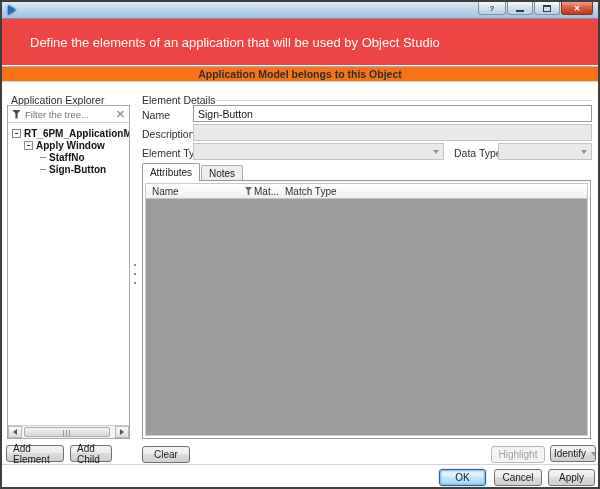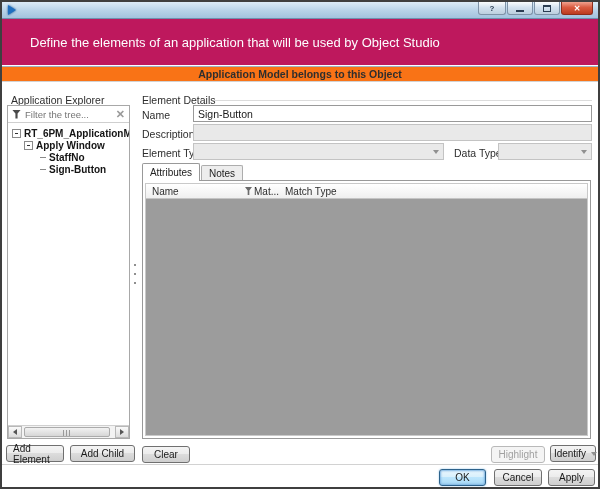--- a/index.html
+++ b/index.html
@@ -29,21 +29,21 @@
   .wbtn-close {
     width:32px; border-color:#8c2e1d;
     background:linear-gradient(#f0a28f, #d95b40 45%, #bc3a1f);
     color:#fff;
   }
   .min-bar { width:8px; height:2px; background:#2b3d52; margin-top:5px; }
   .max-box { width:8px; height:7px; border:1px solid #2b3d52; border-top-width:2px; }
   
   .banner {
     position:absolute; left:0; top:17px; right:0; height:46px;
-    background:#be185d; display:flex; align-items:center; padding-left:28px;
+    background:#ef4444; display:flex; align-items:center; padding-left:28px;
   }
   .banner span { color:#fdfeff; font-size:13px; }
   
   .subheader {
     position:absolute; left:0; top:64px; right:0; height:16px;
     background:#f97316; border-top:1px solid #9fb3c6; border-bottom:1px solid #d2d2d2;
     display:flex; align-items:center; justify-content:center;font-weight:bold;
   }
   .subheader span { font-size:10.5px; color:#2e2e2e; }
   
@@ -232,21 +232,21 @@
           <span class="funnel"></span>
           <span>Mat...</span>
         </div>
         <div class="col-match">Match Type</div>
       </div>
       <div class="attr-body"></div>
     </div>
   </div>
 
   <div class="btn" style="left:4px; top:443px; width:58px;">Add Element</div>
-  <div class="btn" style="left:68px; top:443px; width:65px;">Add Child</div>
+  <div class="btn" style="left:68px; top:443px; width:42px;">Add Child</div>
   <div class="btn" style="left:140px; top:444px; width:48px;">Clear</div>
   <div class="btn btn-disabled" style="left:489px; top:444px; width:54px;">Highlight</div>
   <div class="btn split-btn" style="left:548px; top:443px; width:46px;">
     <span class="split-main">Identify</span>
     <span class="split-sep"></span>
     <span class="split-arrow">
         <span class="ddl-arrow"></span>
       </span>
   </div>
 

